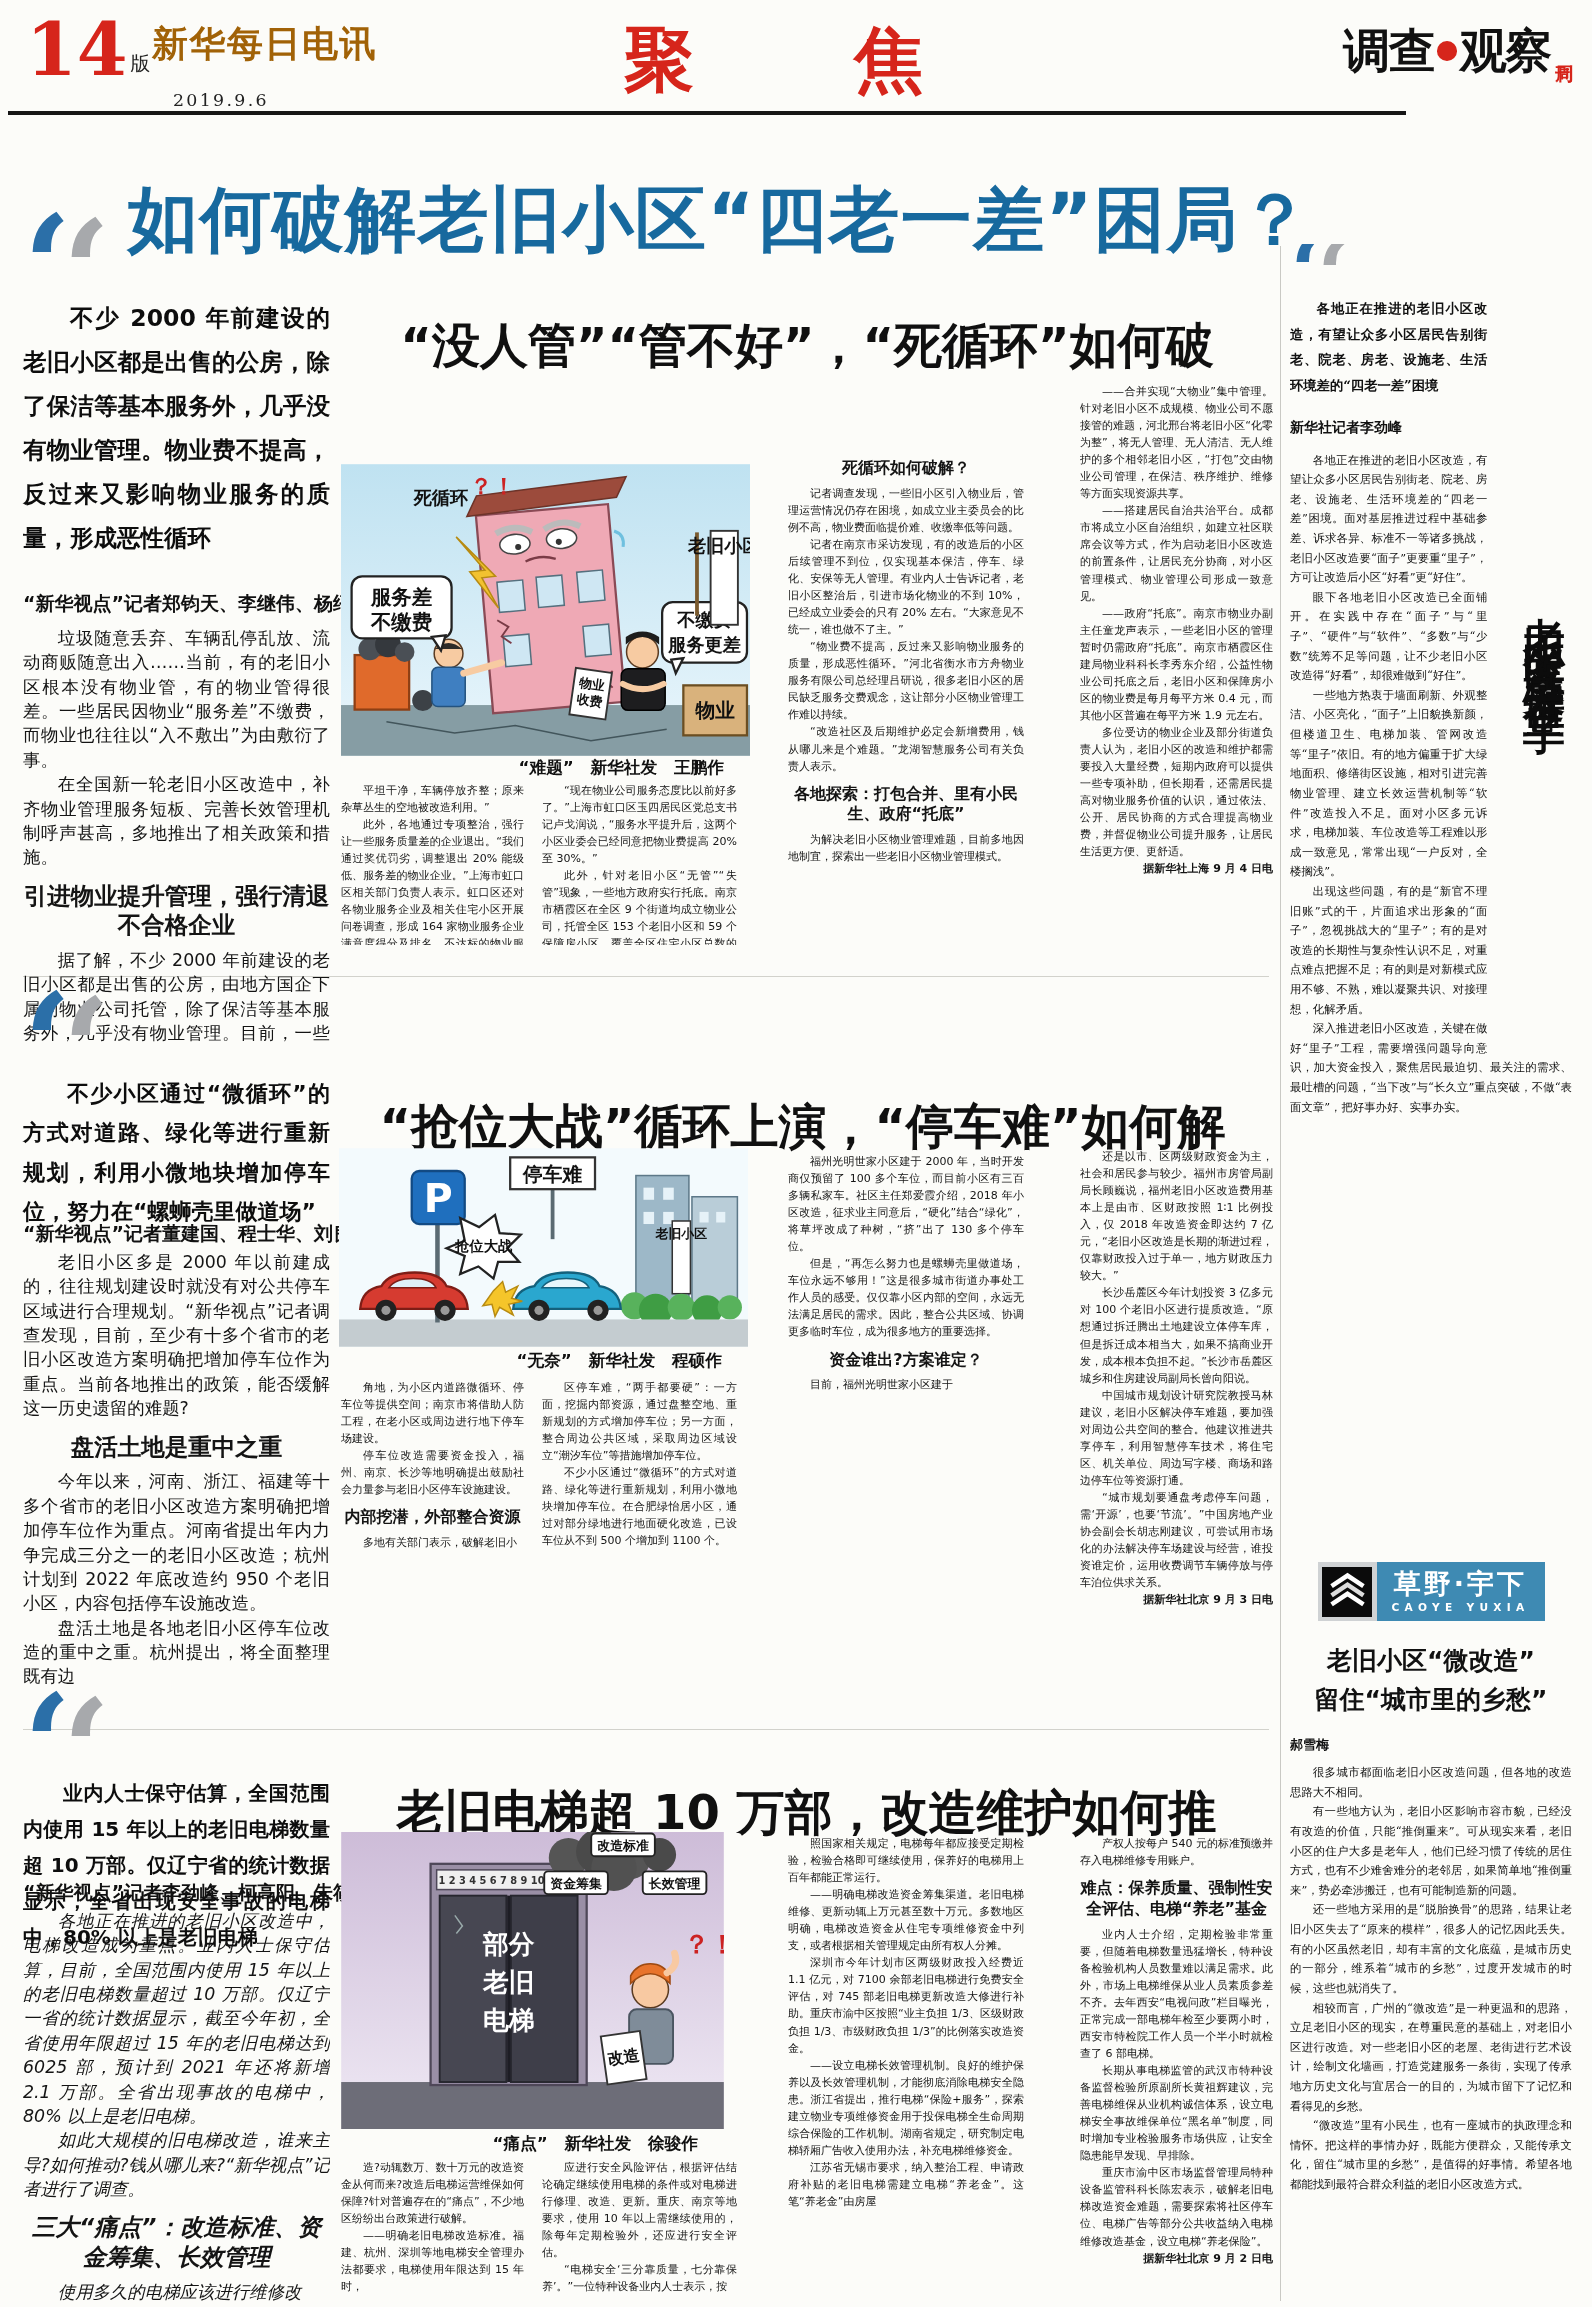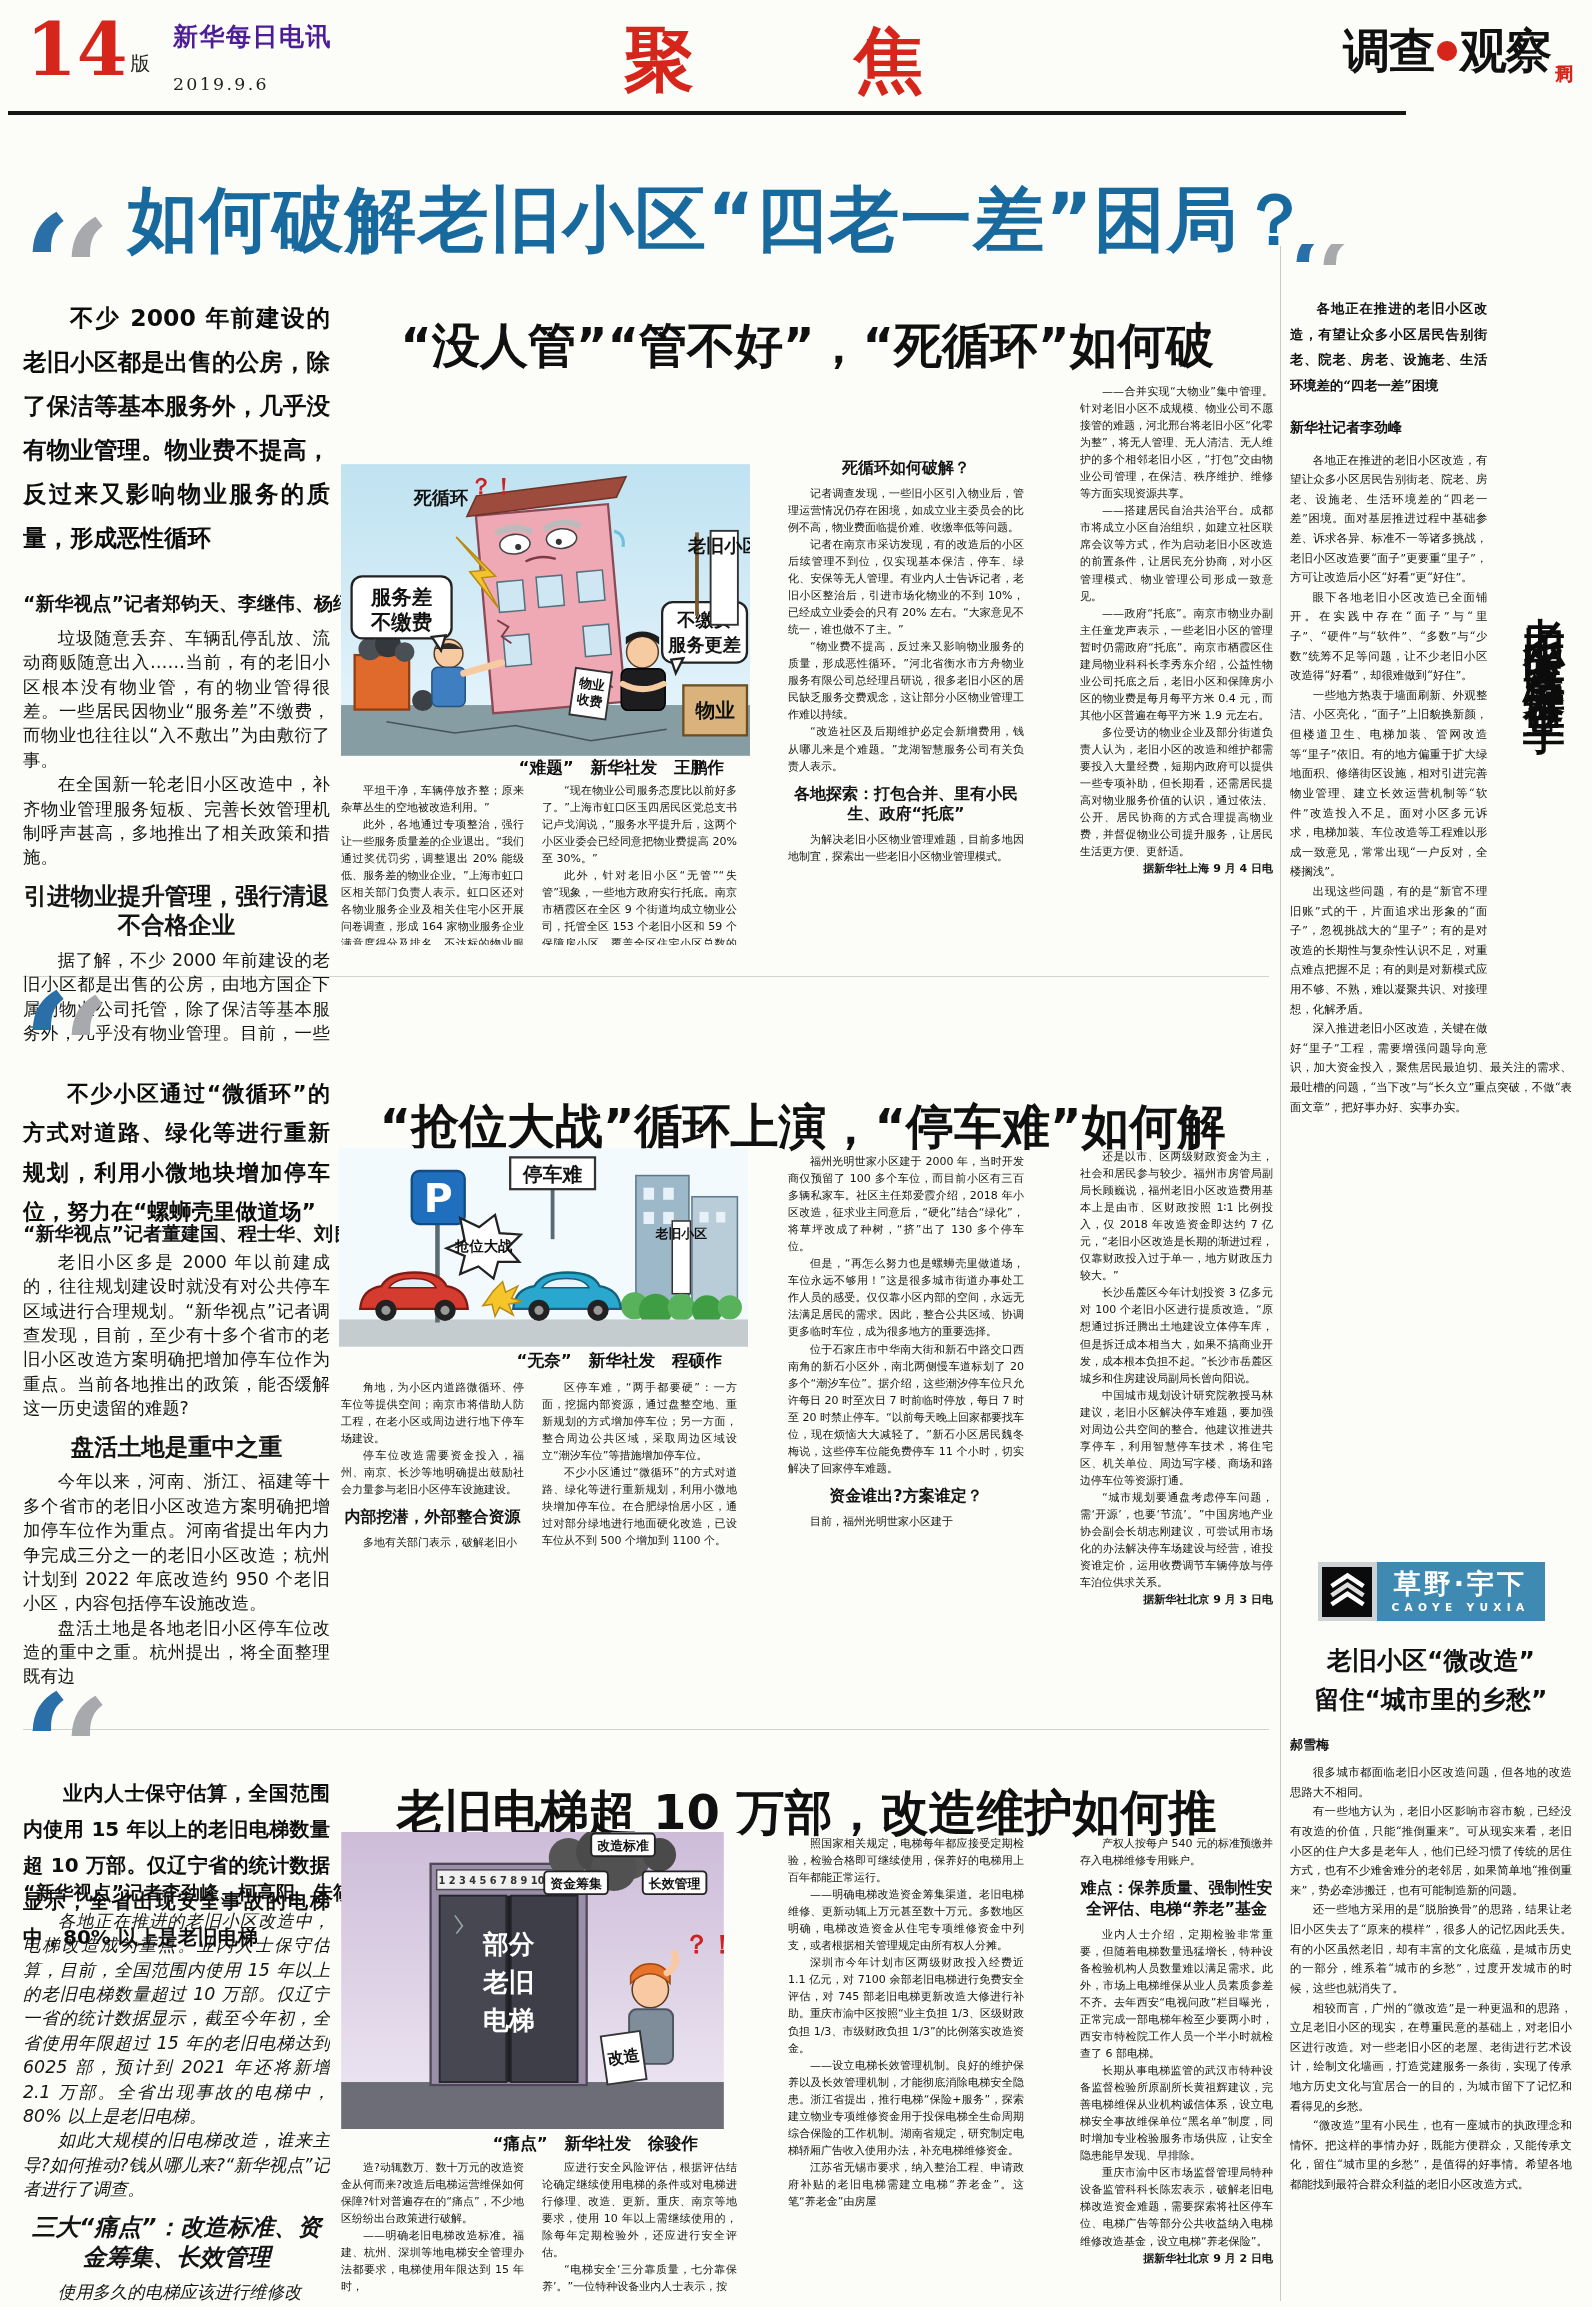--- a/index.html
+++ b/index.html
@@ -4,21 +4,21 @@
 <style>
   html,body{margin:0;padding:0;}
   body{width:1593px;height:2307px;position:relative;background:#fcfcf9;color:#111;
        font-family:"DejaVu Sans","Liberation Sans",sans-serif;}
   .abs{position:absolute;}
   
   .m-num{left:26px;top:15px;display:flex;align-items:flex-end;}
   .m-num .n{font-family:"DejaVu Serif","Liberation Serif",serif;font-size:73px;font-weight:900;color:#d6251b;line-height:.95;}
   .m-num .b{font-size:19.7px;color:#222;margin:0 0 7.6px 3px;}
   .m-paper{left:152px;top:19.7px;}
-  .m-paper .nm{font-size:25px;font-weight:900;color:#4c1d95;letter-spacing:1.5px;margin-left:21px;}
+  .m-paper .nm{font-size:36px;font-weight:900;color:#a16207;letter-spacing:1.5px;}
   .m-paper .dt{font-family:"DejaVu Serif",serif;font-size:17.4px;color:#222;margin-top:21px;margin-left:21px;letter-spacing:2.3px;}
   .m-center{left:50%;transform:translateX(-50%);top:13.6px;font-family:"DejaVu Serif","Liberation Serif",serif;
             font-size:70px;font-weight:900;color:#d6251b;letter-spacing:45px;white-space:nowrap;}
   .m-right{right:19.7px;top:19.7px;display:flex;align-items:center;}
   .m-right .wn{font-size:47px;font-weight:900;color:#111;letter-spacing:-1.5px;}
   .m-right .dot{width:19.7px;height:19.7px;border-radius:50%;background:#d6251b;display:inline-block;margin:0 3px;}
   .m-right .badge{writing-mode:vertical-rl;font-size:18px;font-weight:900;color:#d6251b;margin-left:4.5px;line-height:1;}
   .rule{left:7.6px;top:111px;width:1398px;height:3.8px;background:#161616;}
   
   .main-headline{left:68px;top:125px;width:1303px;text-align:center;font-size:71px;font-weight:900;
@@ -307,21 +307,20 @@
       <div class="blk blk-h">内部挖潜，外部整合资源</div>
       <div class="blk blk-p">多地有关部门表示，破解老旧小</div>
     </div>
   <div class="col" style="left:542px;top:1379px;width:195px;height:335px;">
       <div class="blk blk-p">区停车难，“两手都要硬”：一方面，挖掘内部资源，通过盘整空地、重新规划的方式增加停车位；另一方面，整合周边公共区域，采取周边区域设立“潮汐车位”等措施增加停车位。</div>
       <div class="blk blk-p">不少小区通过“微循环”的方式对道路、绿化等进行重新规划，利用小微地块增加停车位。在合肥绿怡居小区，通过对部分绿地进行地面硬化改造，已设车位从不到 500 个增加到 1100 个。</div>
     </div>
   <div class="col" style="left:788px;top:1153px;width:236px;height:561px;">
       <div class="blk blk-p">福州光明世家小区建于 2000 年，当时开发商仅预留了 100 多个车位，而目前小区有三百多辆私家车。社区主任郑爱霞介绍，2018 年小区改造，征求业主同意后，“硬化”结合“绿化”，将草坪改成了种树，“挤”出了 130 多个停车位。</div>
       <div class="blk blk-p">但是，“再怎么努力也是螺蛳壳里做道场，车位永远不够用！”这是很多城市街道办事处工作人员的感受。仅仅靠小区内部的空间，永远无法满足居民的需求。因此，整合公共区域、协调更多临时车位，成为很多地方的重要选择。</div>
-      <div class="blk blk-p">位于石家庄市中华南大街和新石中路交口西南角的新石小区外，南北两侧慢车道标划了 20 多个“潮汐车位”。据介绍，这些潮汐停车位只允许每日 20 时至次日 7 时前临时停放，每日 7 时至 20 时禁止停车。“以前每天晚上回家都要找车位，现在烦恼大大减轻了。”新石小区居民魏冬梅说，这些停车位能免费停车 11 个小时，切实解决了回家停车难题。</div>
       <div class="blk blk-h">资金谁出?方案谁定？</div>
       <div class="blk blk-p">目前，福州光明世家小区建于</div>
     </div>
   <div class="col" style="left:1080px;top:1148px;width:193px;height:567px;">
       <div class="blk blk-p">还是以市、区两级财政资金为主，社会和居民参与较少。福州市房管局副局长顾巍说，福州老旧小区改造费用基本上是由市、区财政按照 1∶1 比例投入，仅 2018 年改造资金即达约 7 亿元，“老旧小区改造是长期的渐进过程，仅靠财政投入过于单一，地方财政压力较大。”</div>
       <div class="blk blk-p">长沙岳麓区今年计划投资 3 亿多元对 100 个老旧小区进行提质改造。“原想通过拆迁腾出土地建设立体停车库，但是拆迁成本相当大，如果不搞商业开发，成本根本负担不起。”长沙市岳麓区城乡和住房建设局副局长曾向阳说。</div>
       <div class="blk blk-p">中国城市规划设计研究院教授马林建议，老旧小区解决停车难题，要加强对周边公共空间的整合。他建议推进共享停车，利用智慧停车技术，将住宅区、机关单位、周边写字楼、商场和路边停车位等资源打通。</div>
       <div class="blk blk-p">“城市规划要通盘考虑停车问题，需‘开源’，也要‘节流’。”中国房地产业协会副会长胡志刚建议，可尝试用市场化的办法解决停车场建设与经营，谁投资谁定价，运用收费调节车辆停放与停车泊位供求关系。</div>
       <div class="blk blk-d">据新华社北京 9 月 3 日电</div>
     </div>

